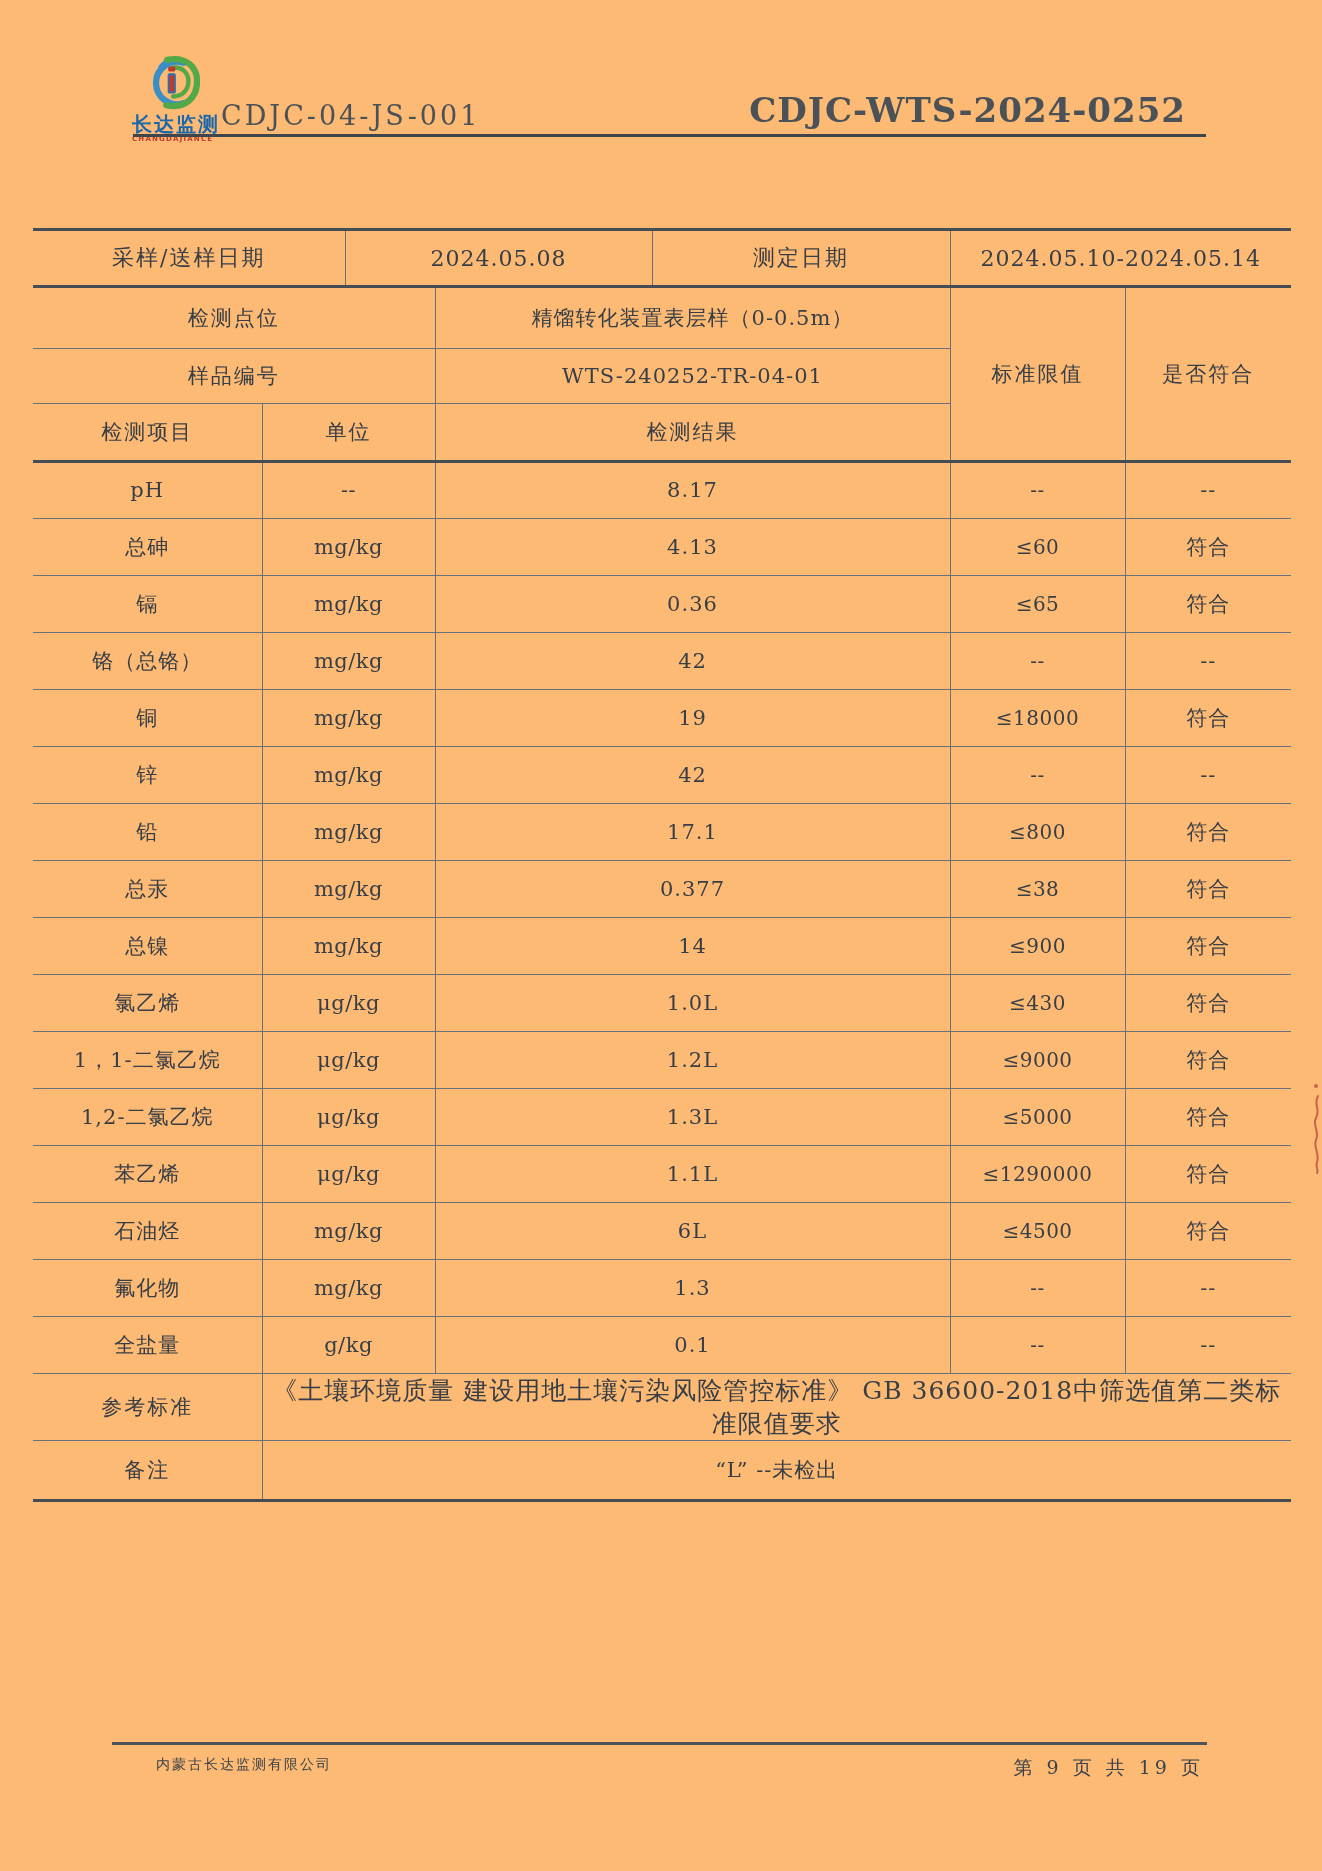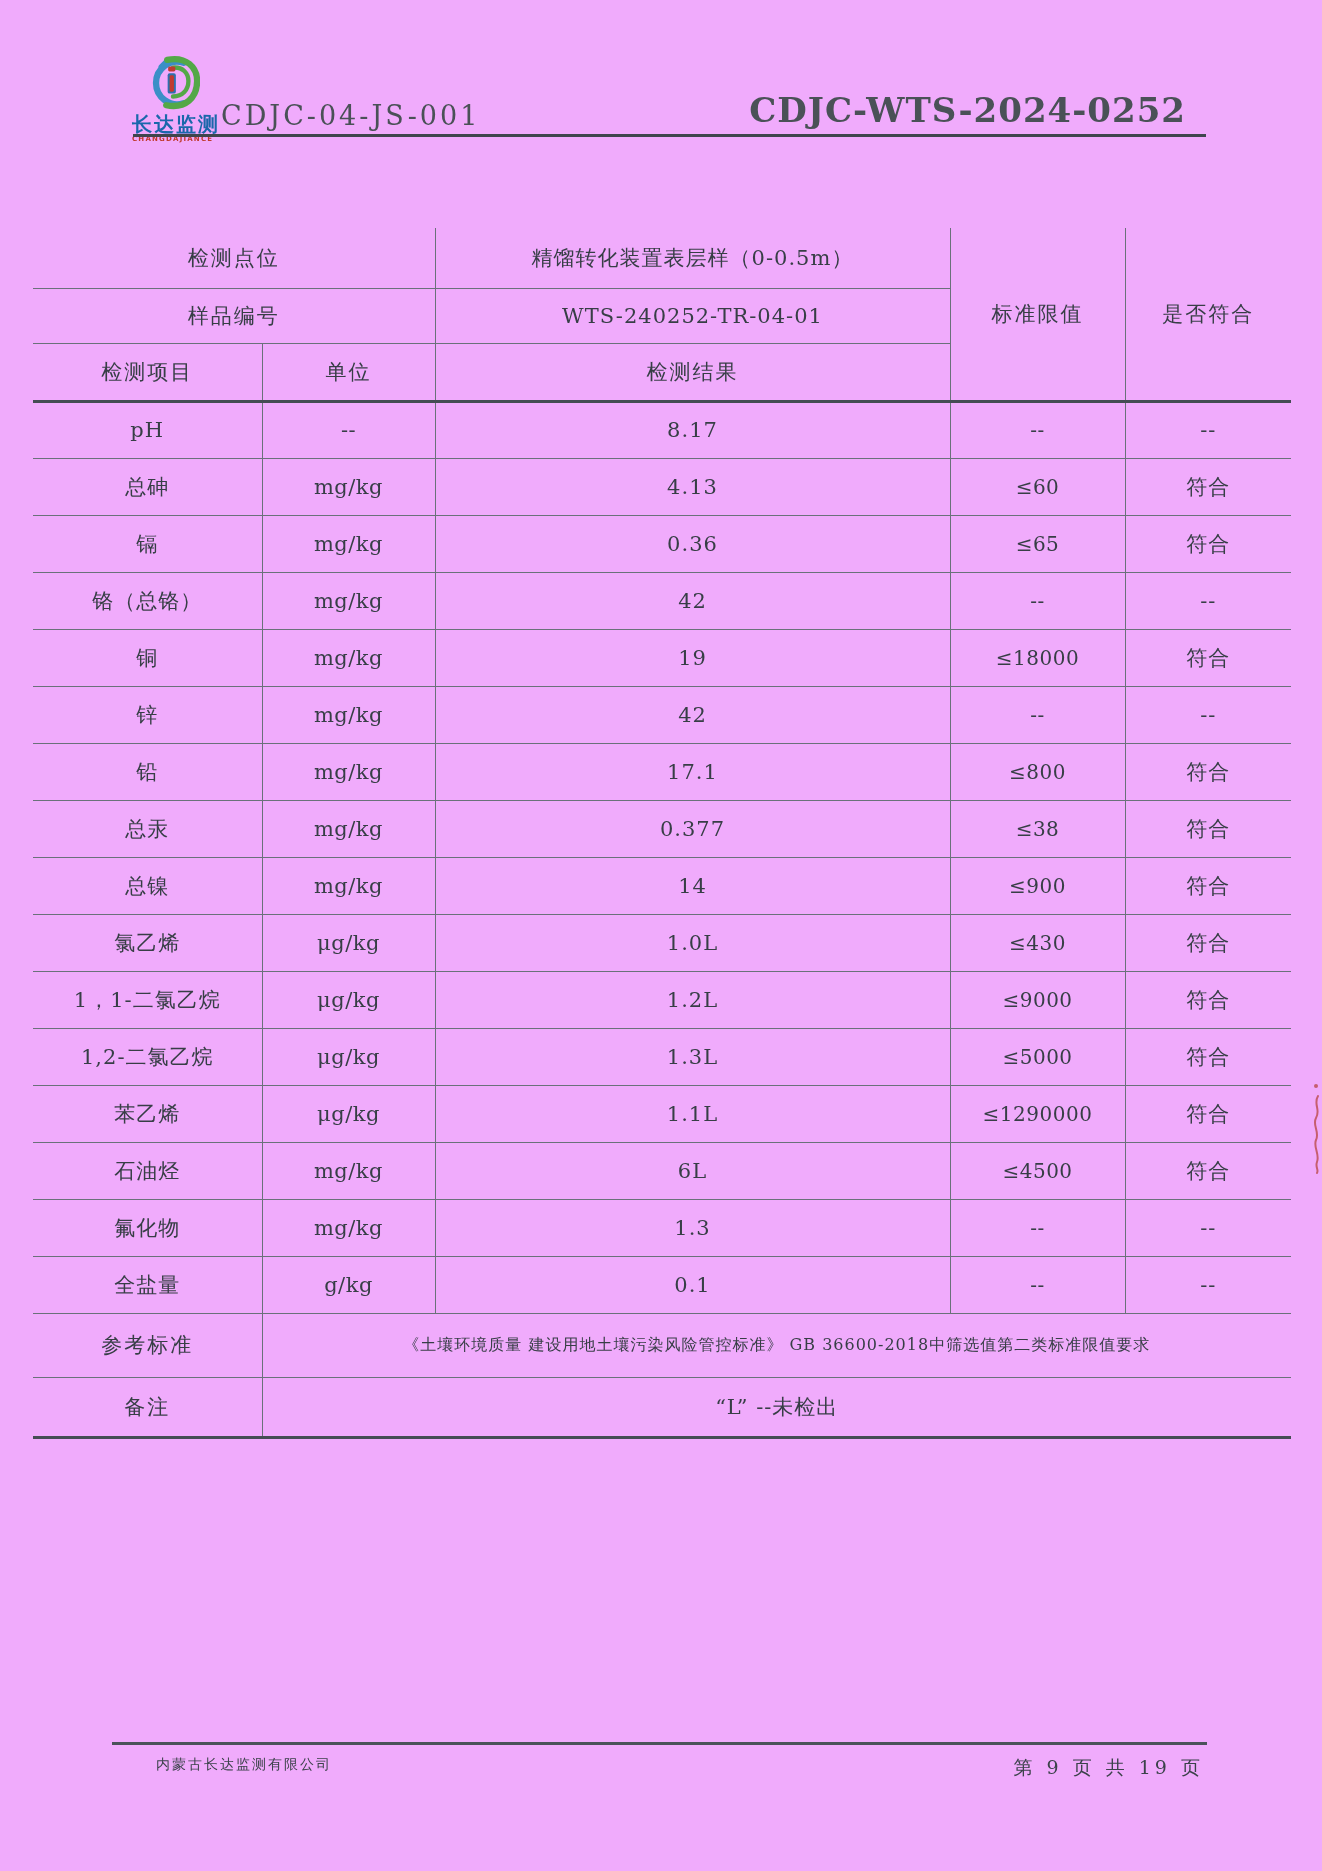--- a/index.html
+++ b/index.html
@@ -1,18 +1,18 @@
 <!DOCTYPE html>
 <html><head>
 <meta charset="utf-8">
 <style>
   html,body{margin:0;padding:0;background:#e8e8ea;}
   .page{
     position:relative;width:1322px;height:1871px;margin:0 auto;
-    background:#f0abfc;overflow:hidden;
+    background:#fdba74;overflow:hidden;
     font-family:"DejaVu Serif","Liberation Serif",serif;
     color:#373e46;
   }
   
   .logo-wrap{position:absolute;left:132px;top:54px;width:120px;}
   .logo-svg{display:block;margin-left:12px;}
   .logo-cn{font-size:20px;font-weight:bold;color:#1a67ab;letter-spacing:2px;line-height:1;margin-top:2px;}
   .logo-en{font-size:7px;color:#c0392b;letter-spacing:1.2px;line-height:1;margin-top:2px;font-family:"DejaVu Sans","Liberation Sans",sans-serif;font-weight:bold;}
   .code-left{position:absolute;left:221px;top:100px;font-size:27px;letter-spacing:3px;color:#4a5157;}
   .code-right{position:absolute;right:136px;top:90px;font-size:34px;letter-spacing:1px;color:#4a5157;font-weight:bold;}
@@ -32,21 +32,21 @@
   .tA td{font-size:22px;}
   .tB tr:first-child td{border-top:none;}
   .tB .hdr-row td{border-bottom:3.2px solid #454c54;}
   .tB .thick-bottom{border-bottom:3.2px solid #454c54;text-align:center;}
   .tB tr:last-child td{border-bottom:3.2px solid #454c54;}
   .h62{height:62px}.h57{height:57px}.h60{height:60px}.h55{height:55px}
   .h58{height:58px}.h64{height:64px}.hnote{height:60px}
   .cell-label{letter-spacing:2px;}
   .cell-limit{font-size:20px;letter-spacing:0.5px;}
   .cell-unit{letter-spacing:0.5px;}
-  .ref-text{font-size:16px;letter-spacing:1px;}
+  .ref-text{font-size:25px;letter-spacing:1px;}
   
   .ftr-rule{position:absolute;left:112px;top:1742px;width:1095px;height:2.5px;background:#4b525a;}
   .ftr-company{position:absolute;left:156px;top:1756px;font-size:14px;letter-spacing:2px;color:#3b424a;font-family:Liberation Serif, serif;}
   .ftr-pages{position:absolute;right:118px;top:1755px;font-size:19px;letter-spacing:4px;color:#3b424a;text-align:center;}
   
   .margin-mark{position:absolute;right:-2px;top:1082px;opacity:.75;}
 </style>
 </head>
 <body>
 
@@ -73,20 +73,26 @@
   <div class="tables">
 
     <table class="tA">
       <colgroup>
           <col style="width:312px">
           <col style="width:307px">
           <col style="width:298px">
           <col style="width:341px">
         </colgroup>
       <tbody>
+      <tr class="h57">
+        <td class="cell-label">采样/送样日期</td>
+        <td>2024.05.08</td>
+        <td class="cell-label">测定日期</td>
+        <td>2024.05.10-2024.05.14</td>
+      </tr>
     </tbody>
       </table>
 
     <table class="tB">
       <colgroup>
           <col style="width:229px">
           <col style="width:173px">
           <col style="width:515px">
           <col style="width:175px">
           <col style="width:166px">

